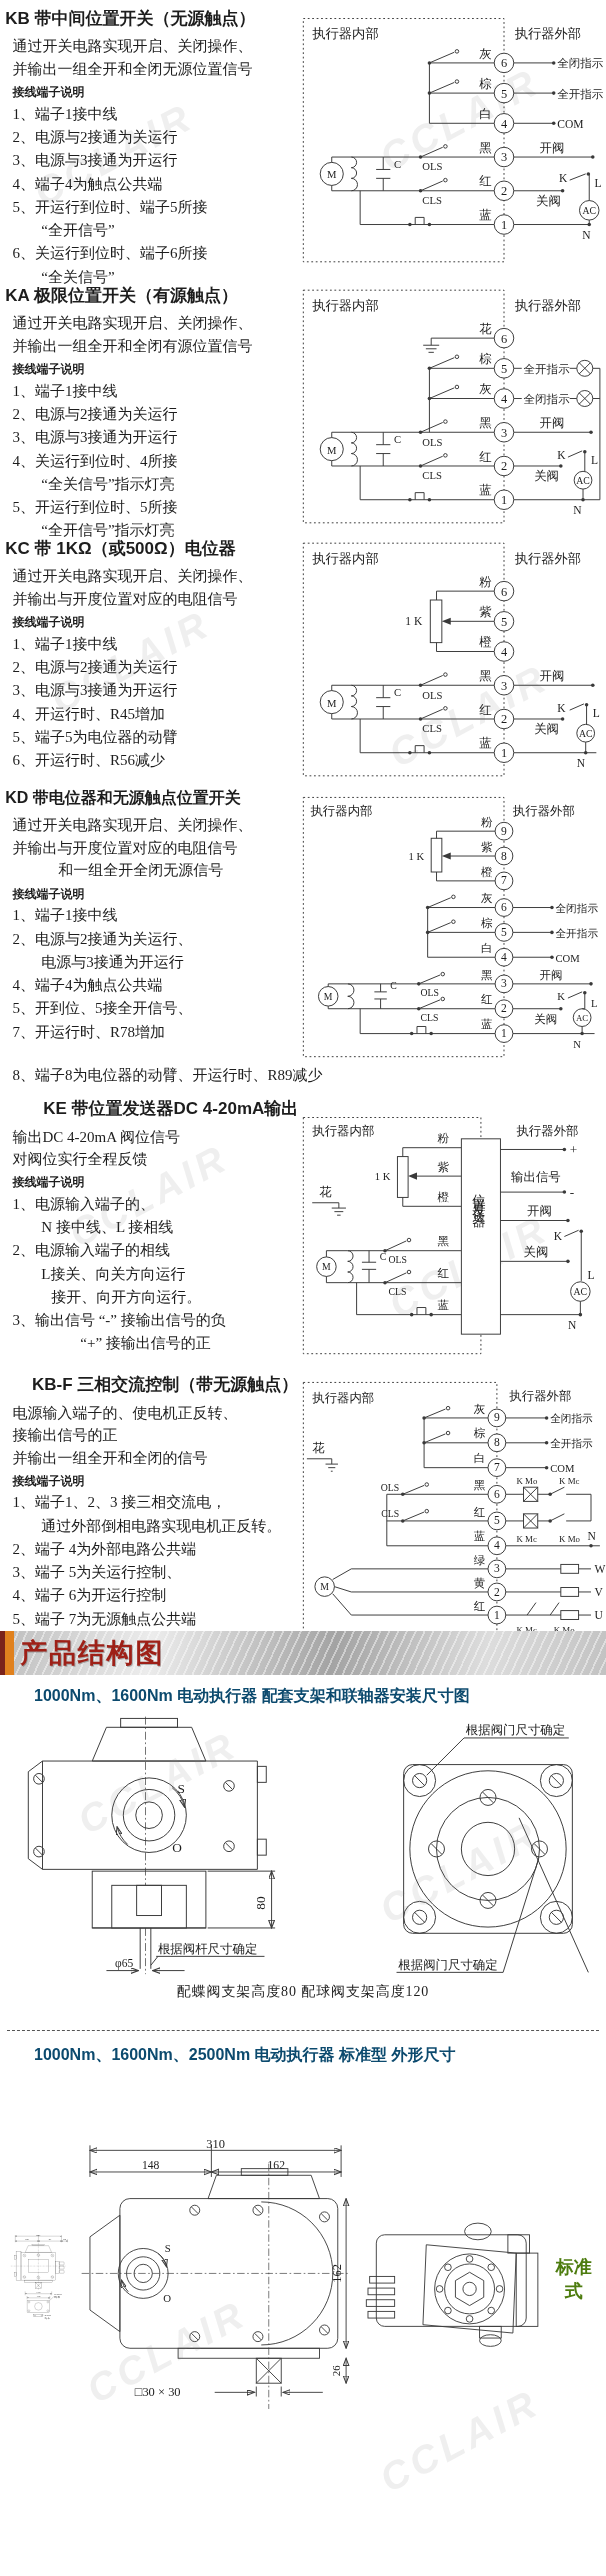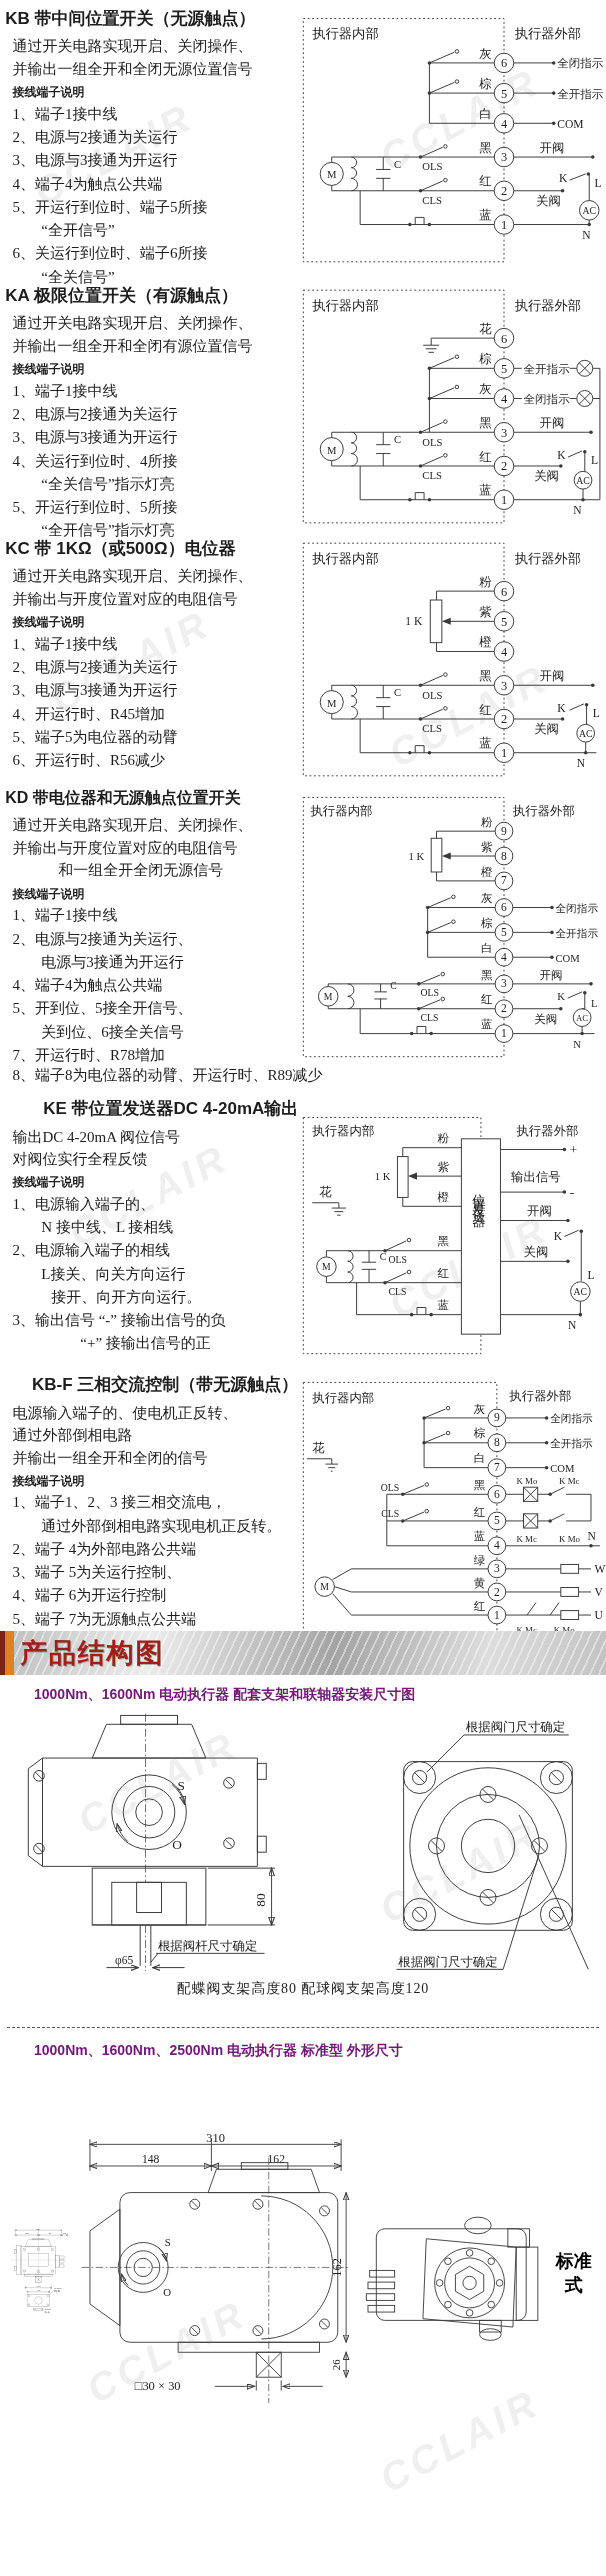--- a/index.html
+++ b/index.html
@@ -30,28 +30,28 @@
   .vlabel{position:absolute;writing-mode:vertical-rl;text-orientation:upright;font-size:13.3px;
           letter-spacing:5.3px;left:171px;top:89px;}
   .banner{position:relative;height:44px;margin-top:5.3px;
      background:repeating-linear-gradient(115deg,rgba(255,255,255,.45) 0 1.8px,rgba(0,0,0,0) 1.8px 8px),
        linear-gradient(100deg,#bdbdbd,#ececec 25%,#a3a3a3 55%,#dddddd 80%,#c2c2c2);
      display:flex;align-items:center;}
   .banner .bar{width:14.2px;height:100%;flex:none;
      background:linear-gradient(to right,#7a231b 0 38%,#e0811e 38%);}
   .banner .btxt{font-family:"Liberation Sans","DejaVu Sans",sans-serif;font-weight:bold;font-size:27px;
      color:#9e2017;margin-left:6px;letter-spacing:1.8px;text-shadow:0.9px 0.9px 0 rgba(0,0,0,.25);}
-  .shead{font-family:"Liberation Sans","DejaVu Sans",sans-serif;font-weight:bold;font-size:14px;
-     color:#701a75;padding:10.7px 0 3.6px 34px;}
+  .shead{font-family:"Liberation Sans","DejaVu Sans",sans-serif;font-weight:bold;font-size:16px;
+     color:#0c4a6e;padding:10.7px 0 3.6px 34px;}
   .drawrow{display:flex;justify-content:space-between;padding:0 7.1px;}
   .caption{font-size:14px;text-align:center;padding:5.3px 0 9px 0;letter-spacing:0.9px;}
   .divider{border-top:1.8px dashed #555;margin:19.6px 7.1px 3.6px 7.1px;height:0;}
   .col{display:flex;align-items:center;}
   .photolabel{font-family:"Liberation Sans","DejaVu Sans",sans-serif;font-weight:bold;font-size:18px;
-     color:#000000;text-align:center;margin-top:1.8px;}
+     color:#4d7c0f;text-align:center;margin-top:1.8px;}
 </style>
 </head>
 <body>
 
 <div id="page">
 
   <div class="wm" style="left:27px;top:133px">CCLAIR</div>
   <div class="wm" style="left:373px;top:98px">CCLAIR</div>
   <div class="wm" style="left:44px;top:640px">CCLAIR</div>
   <div class="wm" style="left:382px;top:694px">CCLAIR</div>
@@ -405,21 +405,20 @@
         <div class="title" style="font-size:16px">KD 带电位器和无源触点位置开关</div>
         <div class="desc">通过开关电路实现开启、关闭操作、</div>
         <div class="desc">并输出与开度位置对应的电阻信号</div>
         <div class="desc c3">和一组全开全闭无源信号</div>
         <div class="lh">接线端子说明</div>
         <div class="ln">1、端子1接中线</div>
         <div class="ln">2、电源与2接通为关运行、</div>
         <div class="ln ind">电源与3接通为开运行</div>
         <div class="ln">4、端子4为触点公共端</div>
         <div class="ln">5、开到位、5接全开信号、</div>
-        <div class="ln ind">关到位、6接全关信号</div>
         <div class="ln">7、开运行时、R78增加</div>
       </div>
       <div class="dia">
         <svg viewBox="0 0 348 312" width="309" height="277">
           <rect class="dsh" x="6" y="14" width="226" height="292"></rect>
           <text x="14" y="34" font-size="14">执行器内部</text>
           <text x="242" y="34" font-size="14">执行器外部</text>
           <g>
             <rect x="150" y="60" width="12" height="38"></rect>
             <polyline points="156,60 156,52 222,52"></polyline>
@@ -634,21 +633,21 @@
         <text x="304" y="264" font-size="13">N</text>
       </svg>
       <div class="vlabel">位置发送器</div>
     </div>
   </div>
 
   <div class="sec" style="height:260px">
     <div class="txt">
       <div class="title left">KB-F 三相交流控制（带无源触点）</div>
       <div class="desc">电源输入端子的、使电机正反转、</div>
-      <div class="desc">通过外部倒相电路</div>
+      <div class="desc">接输出信号的正</div>
       <div class="desc">并输出一组全开和全闭的信号</div>
       <div class="lh">接线端子说明</div>
       <div class="ln">1、端子1、2、3 接三相交流电，</div>
       <div class="ln ind">通过外部倒相电路实现电机正反转。</div>
       <div class="ln">2、端子 4为外部电路公共端</div>
       <div class="ln">3、端子 5为关运行控制、</div>
       <div class="ln">4、端子 6为开运行控制</div>
       <div class="ln">5、端子 7为无源触点公共端</div>
       <div class="ln">6、开到位、8接全开信号</div>
       <div class="ln">7、关到位、9接全关信号</div>

